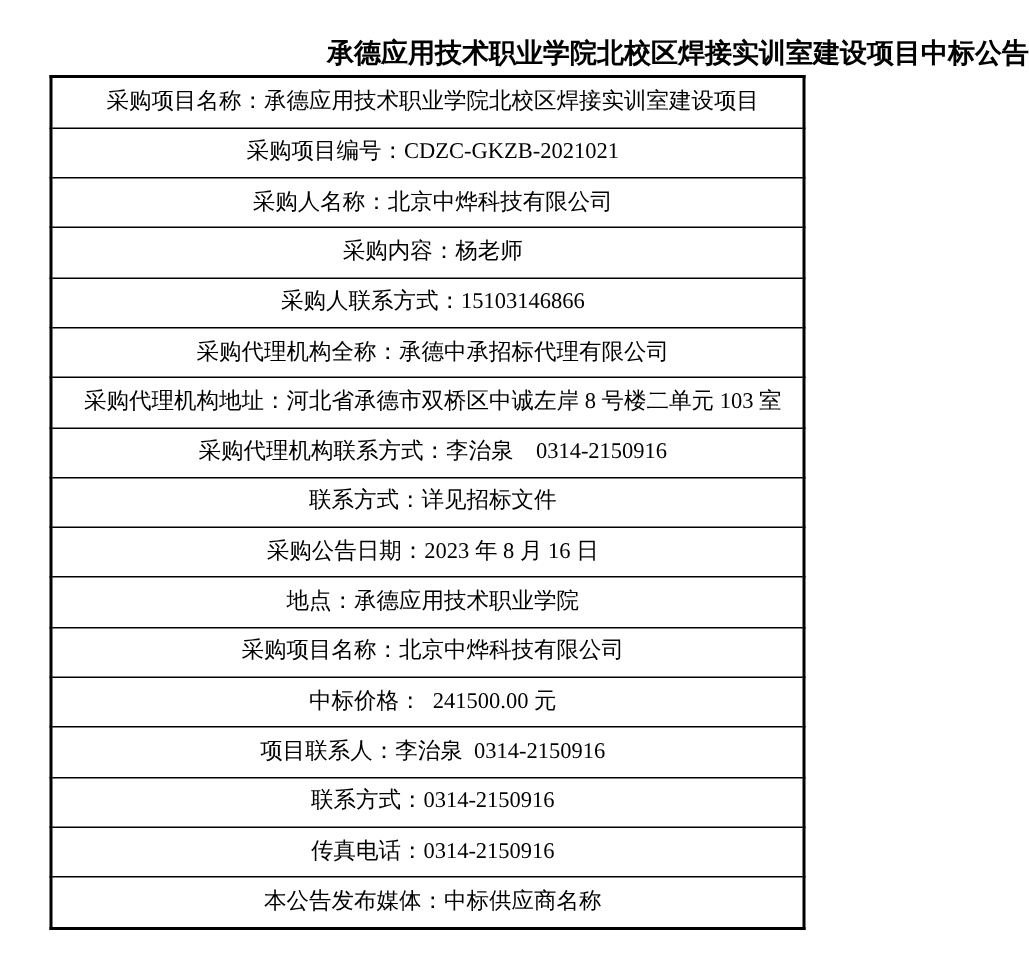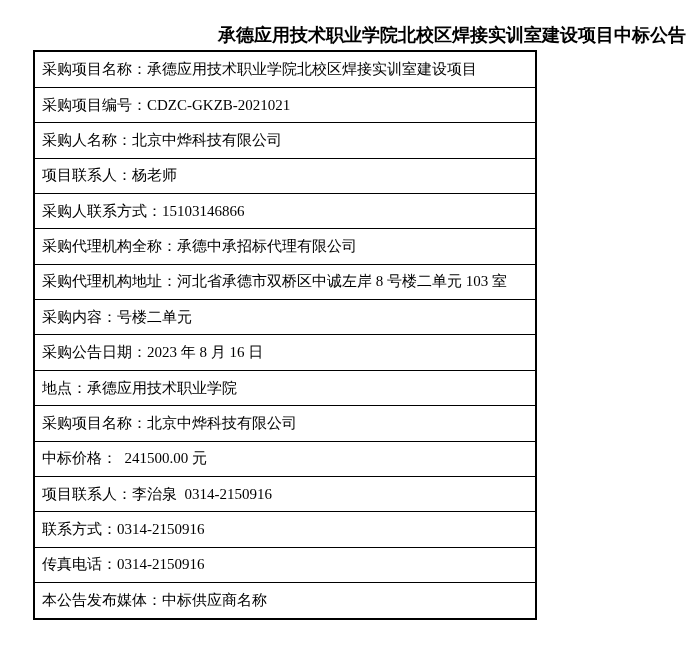--- a/index.html
+++ b/index.html
@@ -28,20 +28,21 @@
     line-height: 20px;
     color: #000000;
   }
   table.announcement {
     border-collapse: collapse;
     table-layout: fixed;
     margin-left: 33px;
     margin-top: 5px;
     width: 504px;
     height: 570px;
+    text-align: center;
   }
   table.announcement td {
     border: 1px solid #000000;
     font-size: 15px;
     line-height: 17px;
     padding: 0 0 0 7px;
     vertical-align: middle;
     white-space: pre-wrap;
     color: #000000;
   }
@@ -61,33 +62,36 @@
       <tr>
         <td>采购项目名称：承德应用技术职业学院北校区焊接实训室建设项目</td>
       </tr>
       <tr>
         <td>采购项目编号：CDZC-GKZB-2021021</td>
       </tr>
       <tr>
         <td>采购人名称：北京中烨科技有限公司</td>
       </tr>
       <tr>
-        <td>项目联系人：杨老师</td>
+        <td>采购内容：杨老师</td>
       </tr>
       <tr>
         <td>采购人联系方式：15103146866</td>
       </tr>
       <tr>
         <td>采购代理机构全称：承德中承招标代理有限公司</td>
       </tr>
       <tr>
         <td>采购代理机构地址：河北省承德市双桥区中诚左岸 8 号楼二单元 103 室</td>
       </tr>
       <tr>
-        <td>采购内容：号楼二单元</td>
+        <td>采购代理机构联系方式：李治泉    0314-2150916</td>
+      </tr>
+      <tr>
+        <td>联系方式：详见招标文件</td>
       </tr>
       <tr>
         <td>采购公告日期：2023 年 8 月 16 日</td>
       </tr>
       <tr>
         <td>地点：承德应用技术职业学院</td>
       </tr>
       <tr>
         <td>采购项目名称：北京中烨科技有限公司</td>
       </tr>

